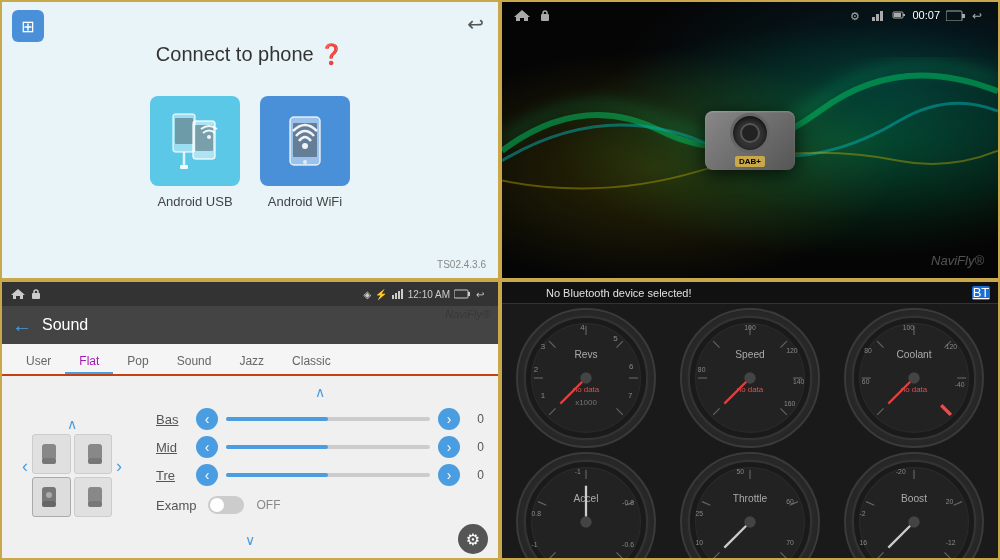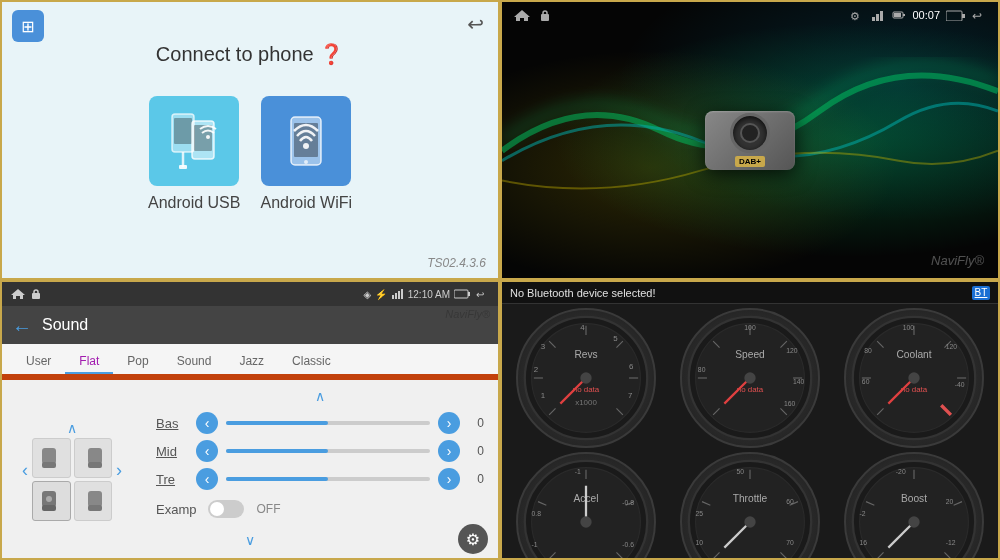--- a/index.html
+++ b/index.html
@@ -71,31 +71,30 @@
       display: flex;
       align-items: center;
       justify-content: center;
       margin-bottom: 8px;
       position: relative;
     }
     .icon-box.android-usb { background: #5bc8e8; }
     .icon-box.android-wifi { background: #4a90d9; }
     .icon-box.iphone-wifi { background: #7ab648; }
     .connect-option .label {
-      font-size: 16px;
+      font-size: 13px;
       color: #444;
       text-align: center;
     }
     .version-tag {
       position: absolute;
       bottom: 8px;
       right: 12px;
-      font-size: 12px;
+      font-size: 10px;
       color: #888;
-      font-style: italic;
     }
 
     
     .panel-dab {
       background: #0a0a0a;
       border: 2px solid #c8a84b;
       position: relative;
       overflow: hidden;
       display: flex;
       align-items: center;
@@ -221,21 +220,21 @@
     }
     .sound-title {
       color: white;
       font-size: 16px;
     }
     .eq-tabs {
       display: flex;
       background: #f5f5f5;
       padding: 4px 10px 0;
       gap: 0;
-      border-bottom: 6px solid #c2410c;
+      border-bottom: 2px solid #c2410c;
       text-align: center;
     }
     .eq-tab {
       padding: 6px 14px;
       font-size: 12px;
       color: #666;
       cursor: pointer;
       position: relative;
     }
     .eq-tab.active {
@@ -428,31 +427,32 @@
       height: 22px;
       display: flex;
       align-items: center;
       padding: 0 8px;
       border-bottom: 1px solid #333;
     }
     .no-bt-text {
       color: #e0e0e0;
       font-size: 11px;
       flex: 1;
+      margin-left: 36px;
     }
     .bt-icon-box {
       width: 18px;
       height: 14px;
       background: #1a6fd4;
       border-radius: 2px;
       display: flex;
       align-items: center;
       justify-content: center;
       color: white;
-      font-size: 10px;
+      font-size: 13px;
       text-decoration: underline;
     }
     .gauges-grid {
       display: grid;
       grid-template-columns: repeat(3, 1fr);
       grid-template-rows: repeat(2, 1fr);
       gap: 4px;
       padding: 4px;
       height: calc(100% - 22px);
     }

